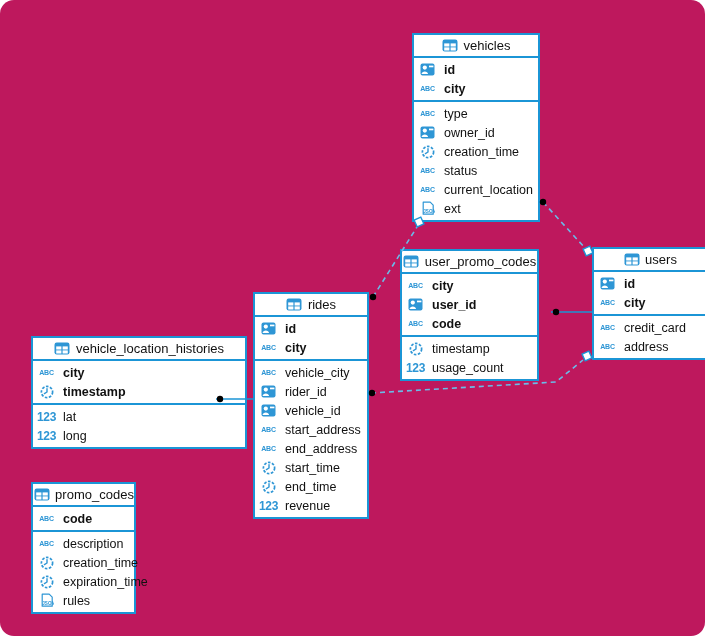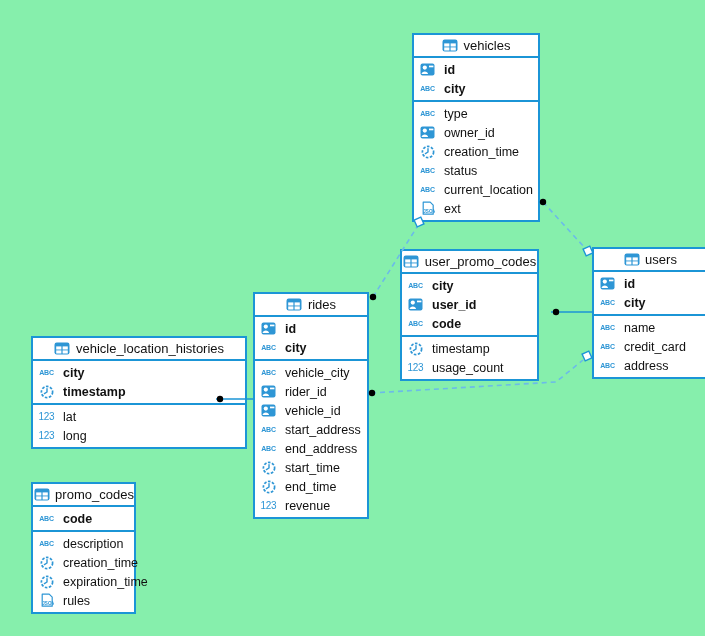--- a/index.html
+++ b/index.html
@@ -11,26 +11,26 @@
   .table{position:absolute;background:#fff;border:2px solid var(--b);z-index:2;box-sizing:border-box;}
   .thead{display:flex;align-items:center;justify-content:center;gap:5px;height:21px;
          border-bottom:2px solid var(--b);font-size:13px;color:var(--txt);white-space:nowrap;}
   .sect{padding:2px 0;}
   .sect.keys{border-bottom:2px solid var(--b);}
   .row{display:flex;align-items:center;gap:8px;height:19px;padding:0 5px;font-size:12.5px;
        color:var(--txt);white-space:nowrap;}
   .row.key .lbl{font-weight:bold;}
   .iconbox{width:17px;display:flex;justify-content:center;align-items:center;flex:none;}
   .txticon{font-size:7px;font-weight:bold;color:var(--ib);letter-spacing:-0.2px;line-height:1;}
-  .numicon{font-size:10px;font-weight:normal;color:var(--ib);letter-spacing:-0.3px;line-height:1;}
+  .numicon{font-size:12px;font-weight:bold;color:var(--ib);letter-spacing:-0.3px;line-height:1;}
 </style>
 </head>
 <body>
 
-<div class="canvas" style="background: #86efac;">
+<div class="canvas" style="background: #be185d; border-radius: 14px;">
     <div class="table" style="left: 412px; top: 33px; width: 128px;">
     <div class="thead">
       <span class="iconbox">
           <svg width="16" height="13" viewBox="0 0 16 13">
       <rect x="0.5" y="0.5" width="15" height="12" rx="2.2" fill="#2e96d5"></rect>
       <rect x="2.2" y="4.4" width="5.2" height="3.1" fill="#fff"></rect>
       <rect x="8.6" y="4.4" width="5.2" height="3.1" fill="#fff"></rect>
       <rect x="2.2" y="8.4" width="5.2" height="3.1" fill="#fff"></rect>
       <rect x="8.6" y="8.4" width="5.2" height="3.1" fill="#fff"></rect>
           </svg>
@@ -188,26 +188,20 @@
     <span class="lbl">id</span>
   </div>
         <div class="row key">
     <span class="iconbox">
             <span class="txticon">ABC</span>
           </span>
     <span class="lbl">city</span>
   </div>
       </div>
     <div class="sect">
-        <div class="row ">
-    <span class="iconbox">
-            <span class="txticon">ABC</span>
-          </span>
-    <span class="lbl">name</span>
-  </div>
         <div class="row ">
     <span class="iconbox">
             <span class="txticon">ABC</span>
           </span>
     <span class="lbl">credit_card</span>
   </div>
         <div class="row ">
     <span class="iconbox">
             <span class="txticon">ABC</span>
           </span>

